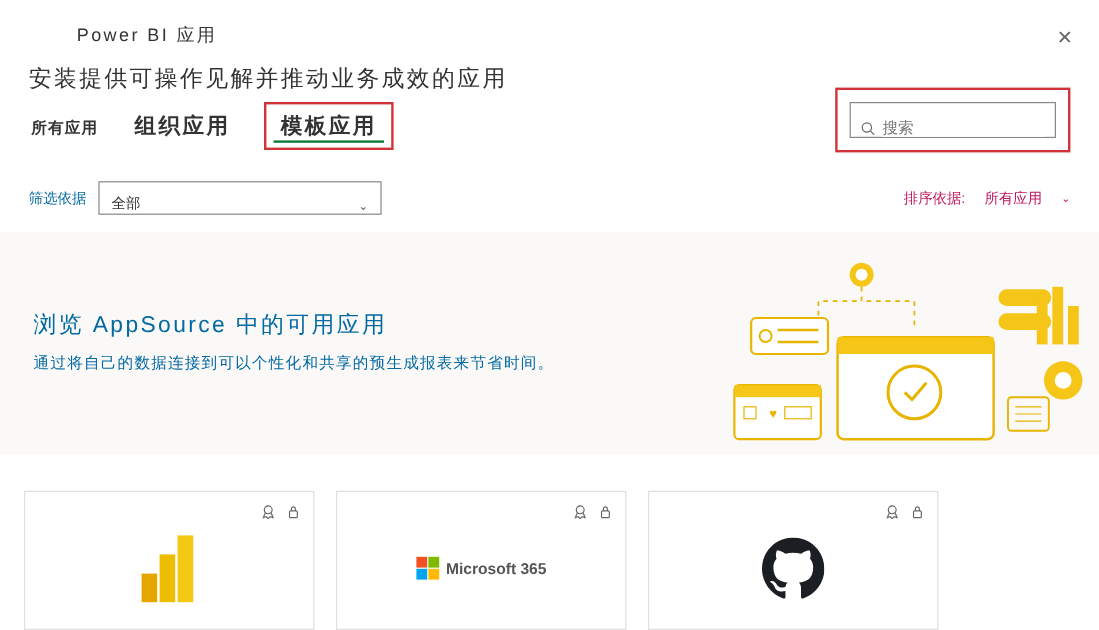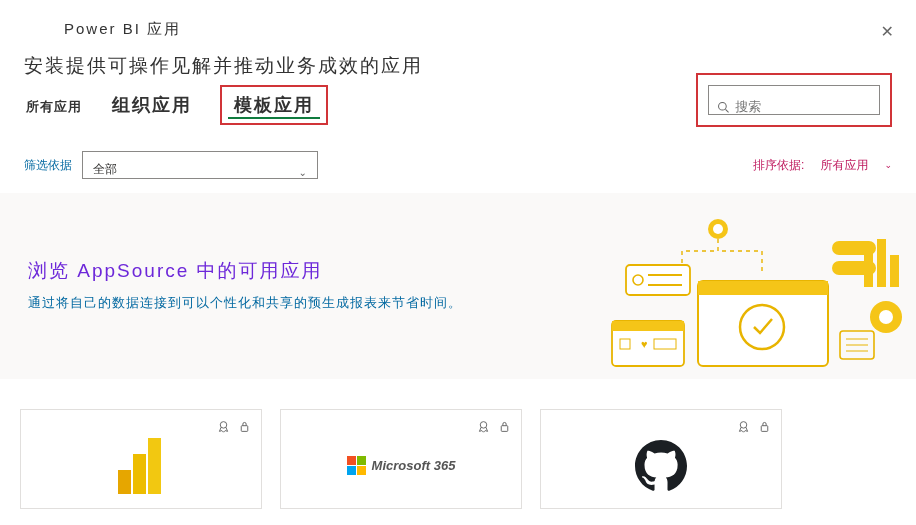--- a/index.html
+++ b/index.html
@@ -22,26 +22,26 @@
     .search .icon { width: 14px; height: 14px; color: #666; }
     .search input { border: none; outline: none; font-size: 13px; width: 100%; color: #666; }
     
     .filterrow { display: flex; align-items: center; padding: 20px 24px 14px; gap: 10px; }
     .filterlabel { font-size: 12px; color: #0369a1; }
     .select { border: 1px solid #8a8886; height: 28px; width: 236px; display: flex; align-items: flex-end; justify-content: space-between; padding: 0 10px; font-size: 12px; cursor: pointer; }
     .select .chev { font-size: 10px; color: #666; }
     .sort { margin-left: auto; font-size: 12px; color: #be185d; display: flex; align-items: center; gap: 16px; cursor: pointer; }
     
     .banner { background: #faf9f8; height: 186px; display: flex; align-items: center; padding: 0 28px; position: relative; overflow: hidden; }
-    .banner-text h2 { font-size: 19px; font-weight: 400; letter-spacing: 2px; color: #6d28d9; margin-bottom: 8px; }
+    .banner-text h2 { font-size: 19px; font-weight: 400; letter-spacing: 2px; color: #0369a1; margin-bottom: 8px; }
     .banner-text p { font-size: 13px; color: #0369a1; line-height: 1.75; letter-spacing: 1px; max-width: 440px; }
     .illus { position: absolute; right: 10px; top: 18px; width: 330px; height: 160px; }
     
     .cards { display: flex; gap: 18px; padding: 30px 20px; }
-    .card { width: 242px; height: 100px; border: 1px solid #e1dfdd; padding: 10px; display: flex; flex-direction: column; background: #fff; font-style: italic; }
+    .card { width: 242px; height: 116px; border: 1px solid #e1dfdd; padding: 10px; display: flex; flex-direction: column; background: #fff; }
     .card-icons { display: flex; justify-content: flex-end; gap: 8px; color: #666; }
     .card-icons svg { width: 13px; height: 13px; }
     .card-body { flex: 1; display: flex; align-items: center; justify-content: center; gap: 6px; }
     .ms-logo { display: grid; grid-template-columns: 9px 9px; grid-template-rows: 9px 9px; gap: 1px; }
     .ms-logo span:nth-child(1){background:#f25022} .ms-logo span:nth-child(2){background:#7fba00} .ms-logo span:nth-child(3){background:#00a4ef} .ms-logo span:nth-child(4){background:#ffb900}
     .mslabel { font-size: 13px; color: #555; font-weight: 600; }
   </style>
 </head>
 <body>
 

